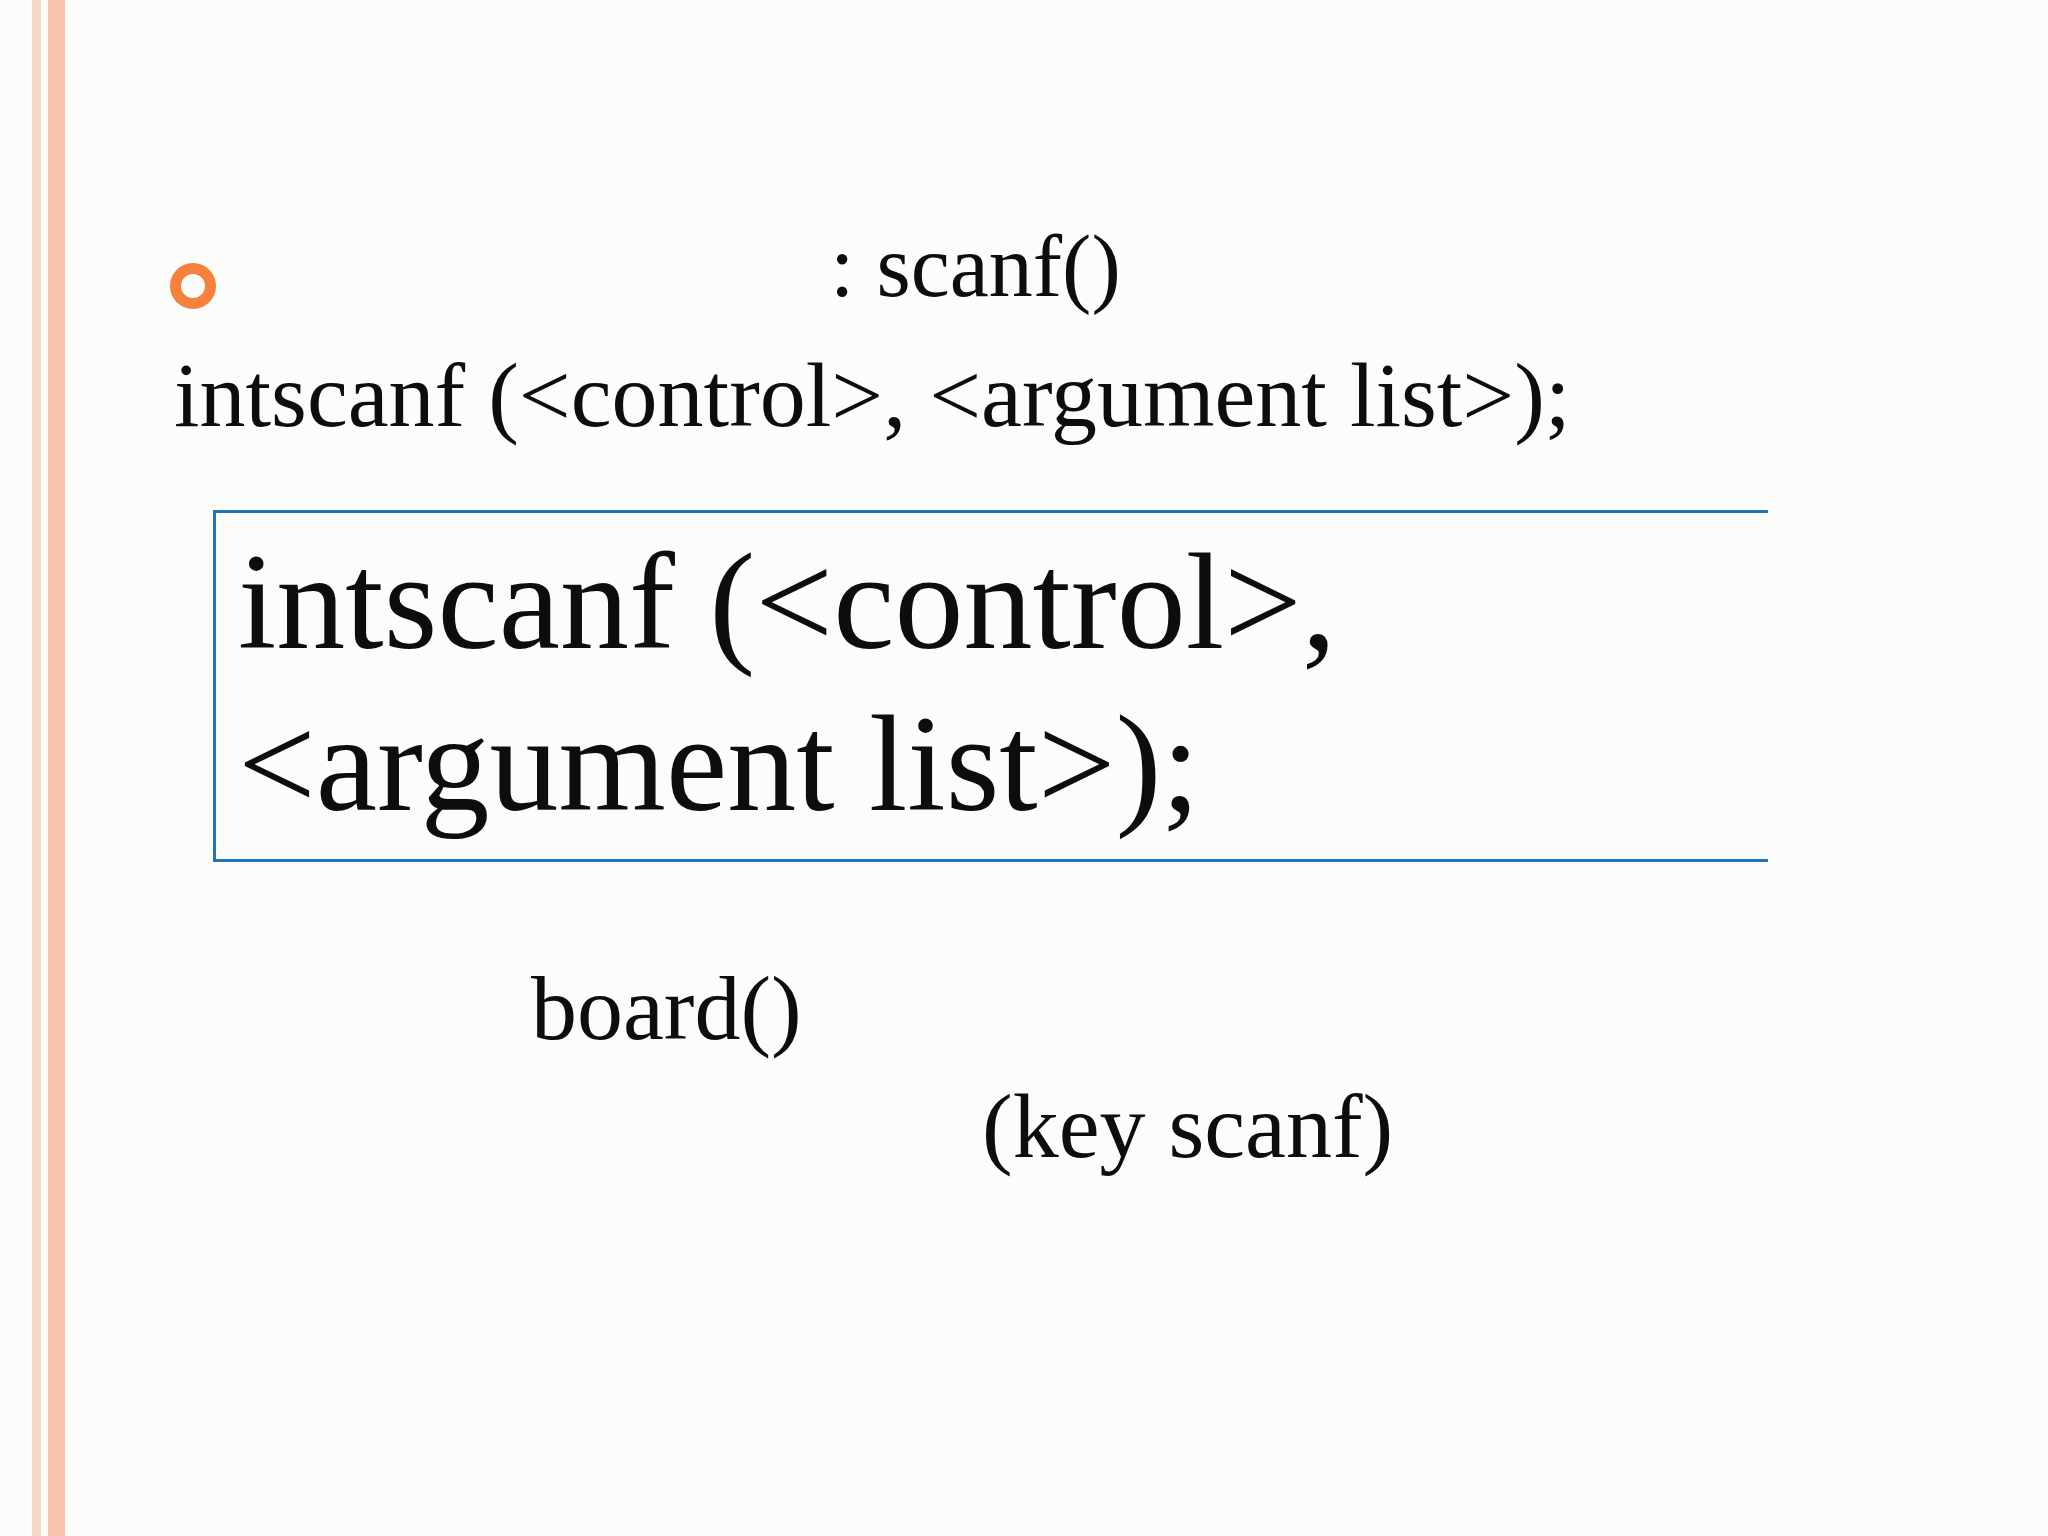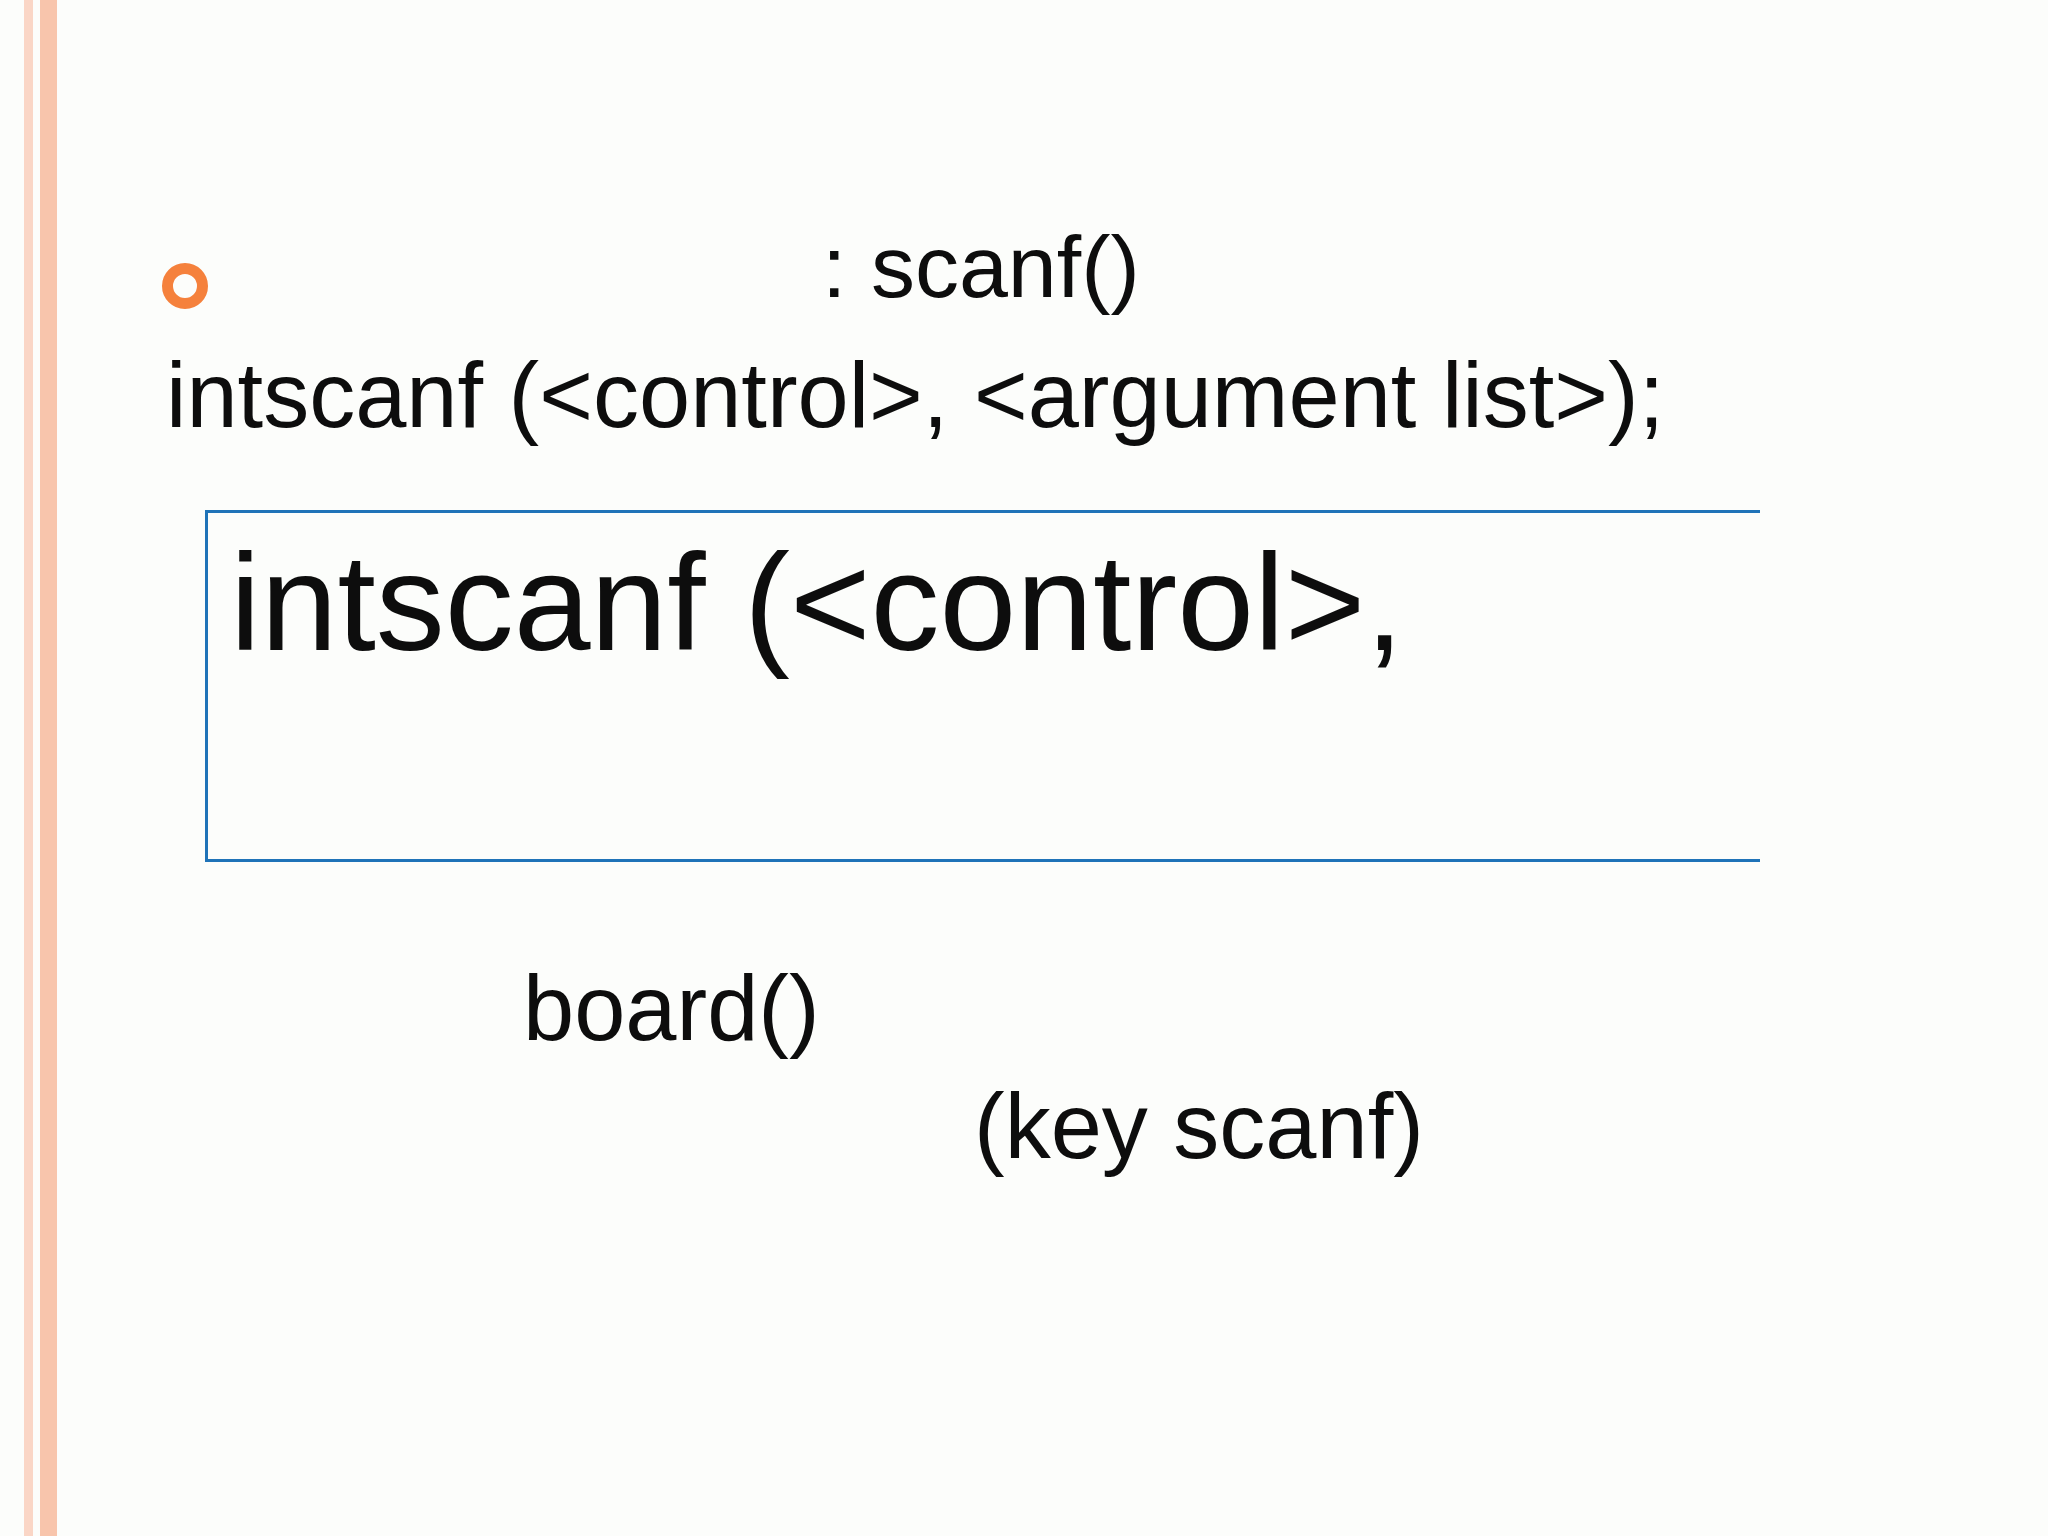--- a/index.html
+++ b/index.html
@@ -13,22 +13,23 @@
     --text: #0d0d0d;
     --background: #fcfdfb;
   }
   html, body { margin: 0; padding: 0; background: var(--background); }
   .slide {
     position: relative;
     width: 1760px;
     height: 1536px;
     background: var(--background);
     overflow: hidden;
-    font-family: Liberation Sans, sans-serif;
+    font-family: Liberation Serif, serif;
     color: var(--text);
+    margin-left: 8px;
   }
   .vstripe { position: absolute; top: 0; bottom: 0; }
   .stripe-l-thin   { left: 24px;  width: 9px;  background: var(--stripe-light); }
   .stripe-l-thick  { left: 40px;  width: 17px; background: var(--stripe-medium); }
   .stripe-r-thin   { left: 1956px; width: 10px; background: var(--stripe-light); }
   .band-r          { left: 1979px; width: 69px; background: var(--right-band); }
   .line-r          { left: 1995px; width: 5px;  background: var(--right-line); }
   .stripe-r-dark   { left: 2011px; width: 6px;  background: var(--right-stripe-dark); }
 
   .txt { position: absolute; white-space: nowrap; line-height: 1; }
@@ -84,20 +85,21 @@
   <div class="vstripe line-r"></div>
   <div class="vstripe stripe-r-dark"></div>
 
   <span class="bullet-ring"></span>
   <div class="txt title-line">: scanf()</div>
 
   <div class="txt syntax-line">intscanf (&lt;control&gt;, &lt;argument list&gt;);</div>
 
   <div class="syntax-box">
     <div class="big">intscanf (&lt;control&gt;,</div>
+    <div class="big">&lt;argument list&gt;);</div>
   </div>
 
   <div class="txt note-scanf">board()</div>
   <div class="txt note-keyboard">(key scanf)</div>
 
   <span class="big-circle"></span>
 
 </div>
 
 </body></html>

